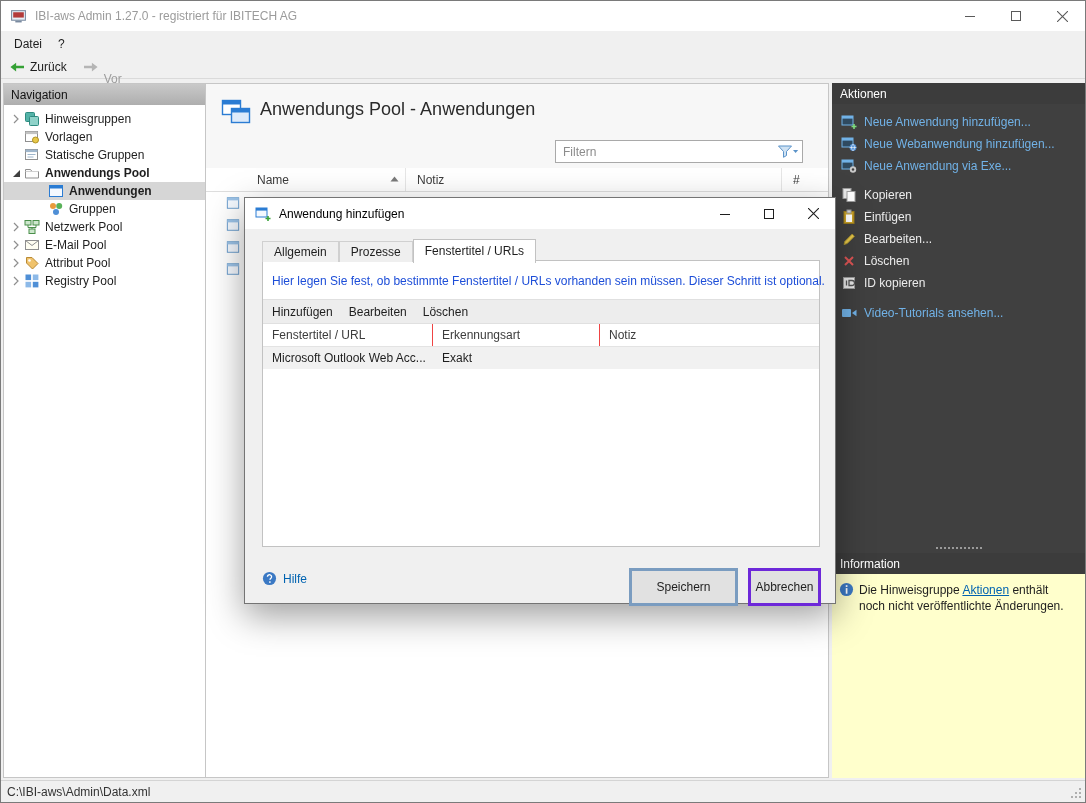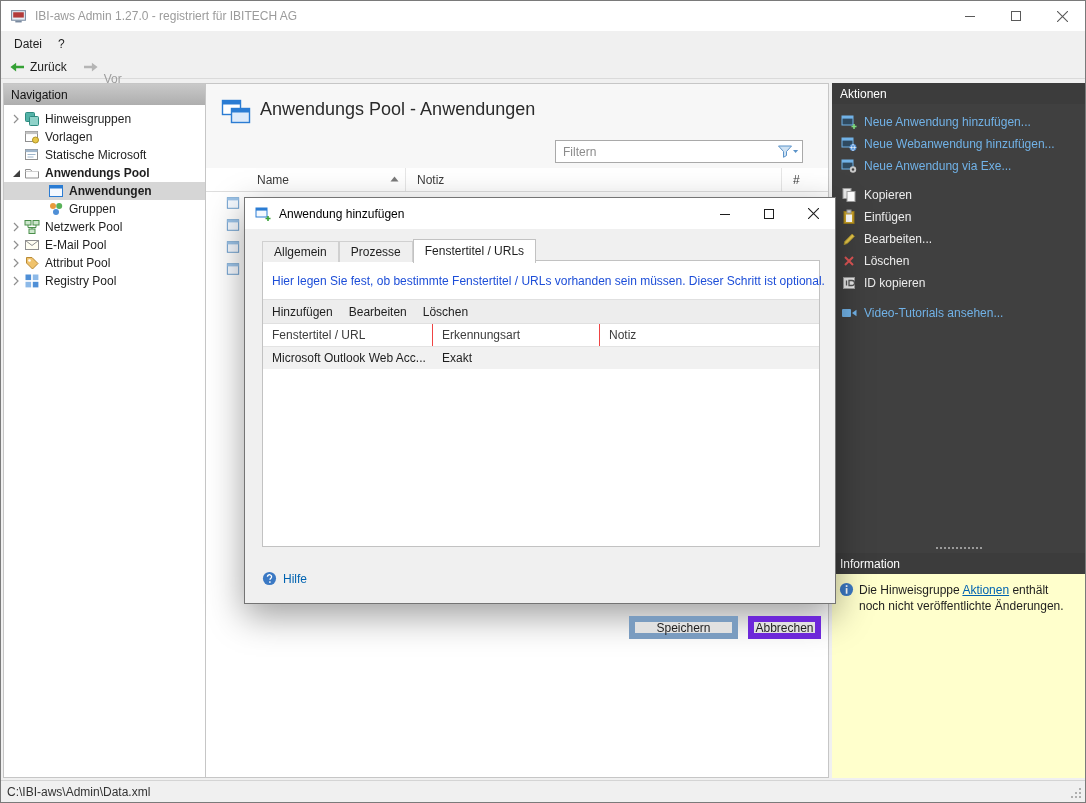--- a/index.html
+++ b/index.html
@@ -117,22 +117,22 @@
   .dtable-head { height:23px; display:flex; border-bottom:1px solid #e3e3e3; color:#3c3c3c; }
   .dth { display:flex; align-items:center; padding-left:9px; border-right:1px solid #ef4444; height:100%; }
   .dth.c1 { width:170px; } .dth.c2 { width:167px; } .dth.c3 { flex:1; border-right:none; }
   .dtable-row { height:22px; display:flex; background:#f1f1f1; color:#1e1e1e; }
   .dtd { display:flex; align-items:center; padding-left:9px; height:100%; }
   .dtd.c1 { width:170px; } .dtd.c2 { width:167px; } .dtd.c3 { flex:1; }
   .dlg-bottom { position:absolute; left:0; bottom:0; width:100%; height:44px; }
   .help-link { position:absolute; left:17px; top:12px; display:flex; align-items:center; gap:6px; color:#0063b1; }
   .help-link .hico { width:15px; height:15px; }
   .dlg-buttons { position:absolute; right:14px; top:9px; display:flex; gap:10px; }
-  .btn { height:23px; background:#e1e1e1; border:6px solid #6d28d9; display:flex; align-items:center;
-    justify-content:center; font:12px "Liberation Sans",sans-serif; color:#1e1e1e;margin-top:48px; }
+  .btn { height:38px; background:#e1e1e1; border:3px solid #6d28d9; display:flex; align-items:center;
+    justify-content:center; font:12px "Liberation Sans",sans-serif; color:#1e1e1e; }
   .btn.save { width:109px; border-color:#7a9cc0; }
   .btn.cancel { width:73px; }
 </style>
 </head>
 <body>
 
 <div id="window">
 
   <div class="titlebar">
     <span class="app-icon">
@@ -225,21 +225,21 @@
 
       <div class="tree-row lvl0">
         <span class="chev"></span>
         <span class="tico">
             <svg viewBox="0 0 16 16">
               <rect x="1.5" y="2.5" width="12" height="10" fill="#fff" stroke="#8f8f8f"></rect>
               <rect x="1.5" y="2.5" width="12" height="2.6" fill="#9fb6cc"></rect>
               <path d="M3.5 7.5h8M3.5 10h6" stroke="#9fb6cc"></path>
             </svg>
           </span>
-        <span class="tlabel">Statische Microsoft</span>
+        <span class="tlabel">Statische Gruppen</span>
       </div>
 
       <div class="tree-row lvl0 bold">
         <span class="chev">
             <svg width="9" height="9" viewBox="0 0 9 9">
               <path d="M8 1v7H1z" fill="#404040"></path>
             </svg>
           </span>
         <span class="tico">
             <svg viewBox="0 0 16 16">

